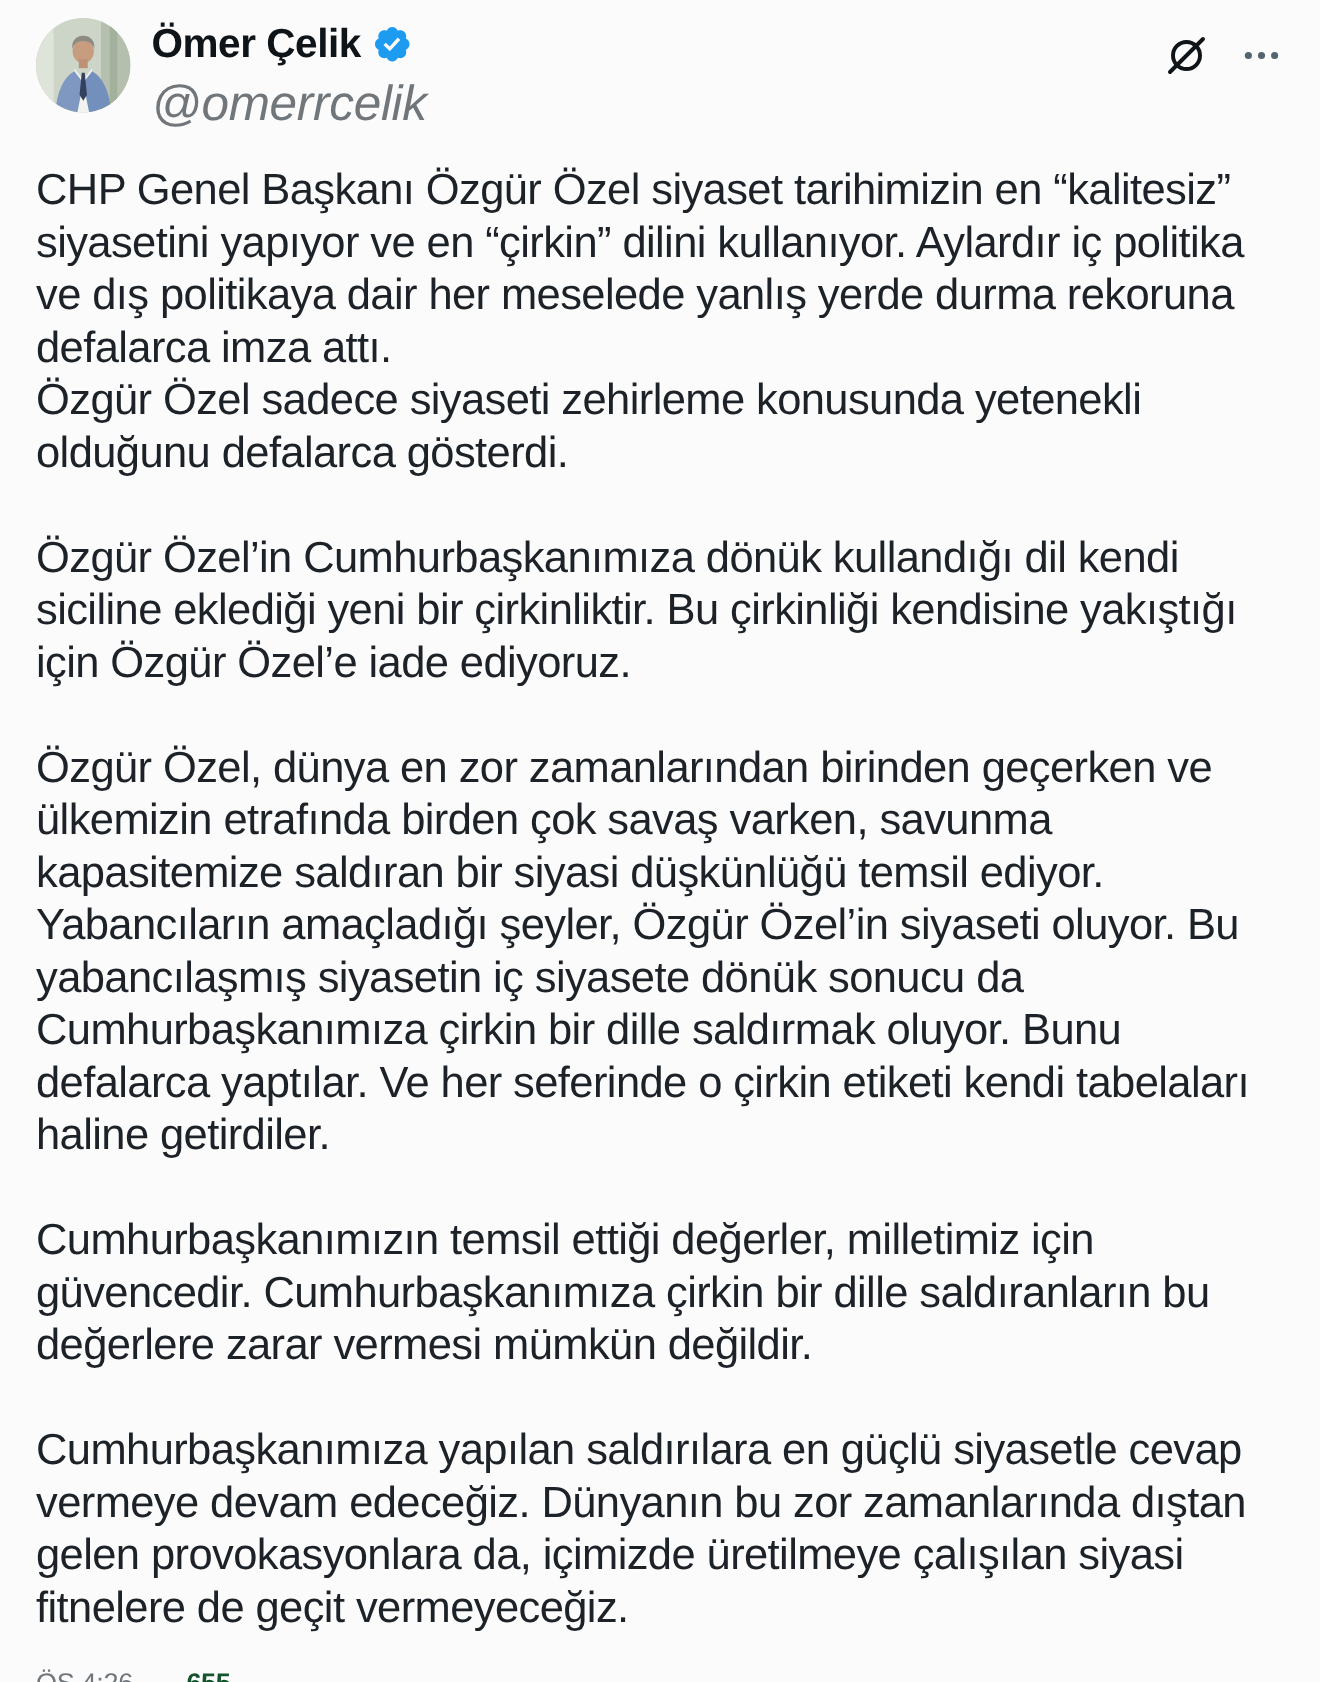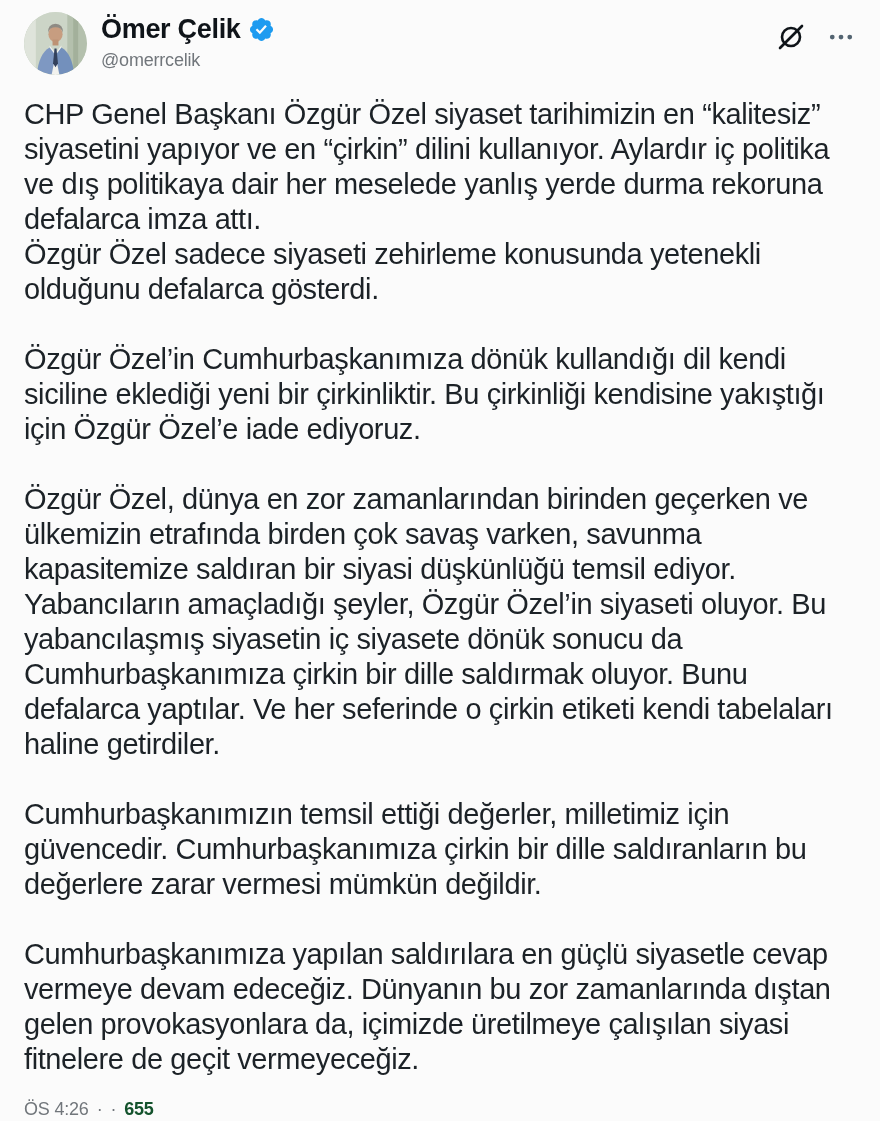--- a/index.html
+++ b/index.html
@@ -46,25 +46,26 @@
   .display-name {
     font-size: 27px;
     font-weight: bold;
     color: #0f1419;
     letter-spacing: -0.3px;
     cursor: pointer;
   }
   .badge { display: inline-flex; cursor: pointer; }
   .badge svg { width: 27px; height: 27px; }
   .handle {
-    font-size: 18px;
+    font-size: 33px;
     color: #71767b;
     margin-top: 5px;
     letter-spacing: -0.2px;
     cursor: pointer;
+    font-style: italic;
   }
   .header-actions {
     display: flex;
     align-items: center;
     gap: 20px;
     padding-top: 12px;
     flex: 0 0 auto;
   }
   .grok-btn, .more-btn {
     display: inline-flex;

